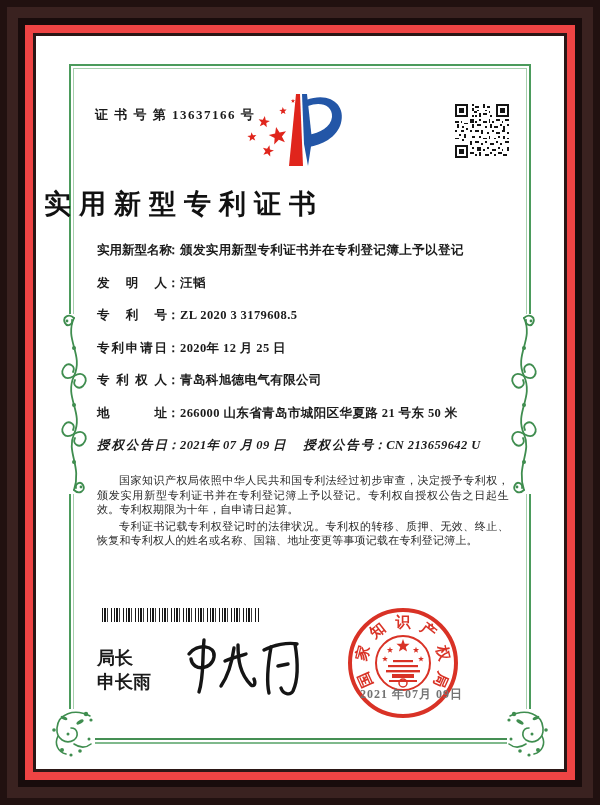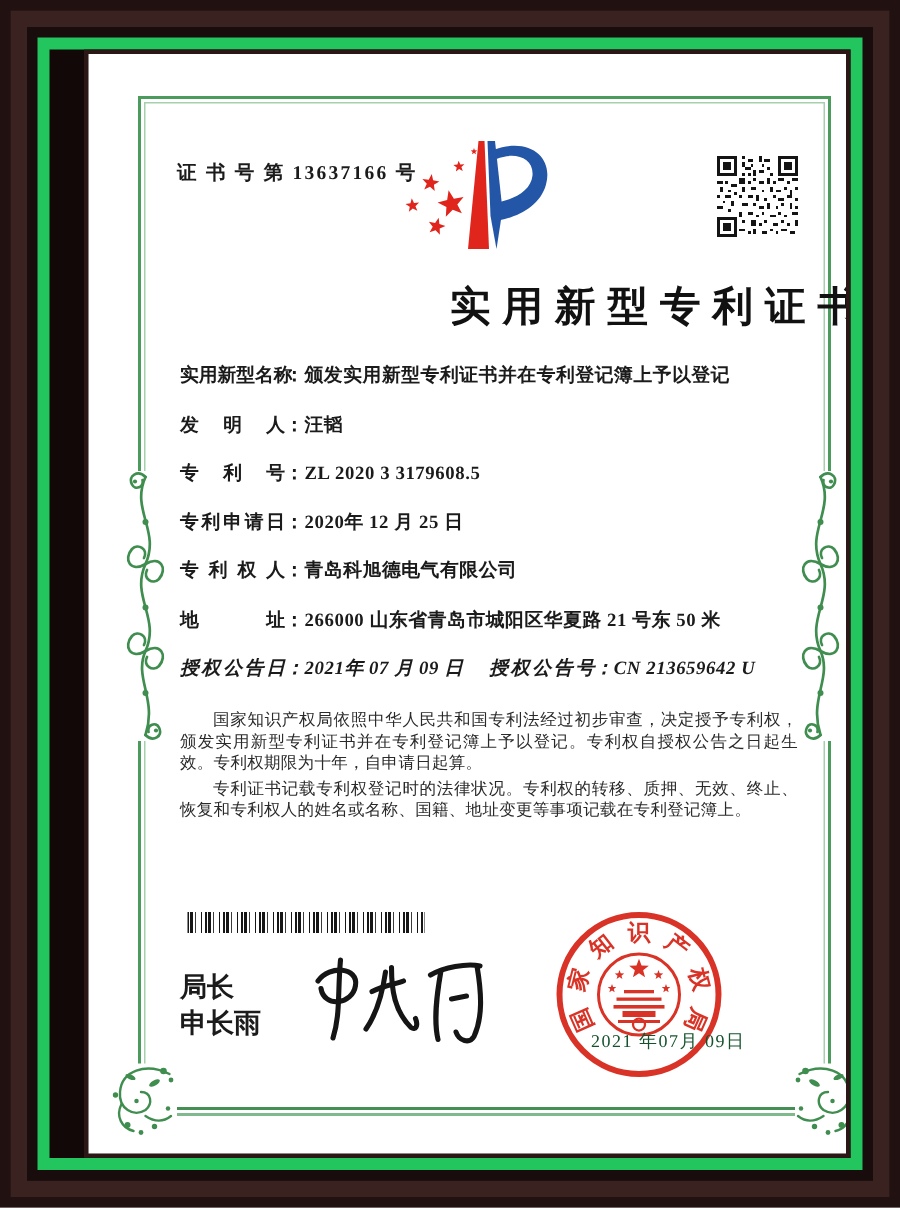--- a/index.html
+++ b/index.html
@@ -1,36 +1,36 @@
 <!DOCTYPE html>
 <html><head>
 <meta charset="utf-8">
 <style>
   html,body{margin:0;padding:0;}
   body{width:600px;height:805px;background:#120808;font-family:"Liberation Serif","DejaVu Serif",serif;}
   
   .f1{width:600px;height:805px;box-sizing:border-box;border:7px solid #211110;}
   .f2{width:100%;height:100%;box-sizing:border-box;border:11px solid #3a2220;}
   .f3{width:100%;height:100%;box-sizing:border-box;border:7px solid #190c0c;}
-  .f4{width:100%;height:100%;box-sizing:border-box;border:8px solid #22c55e;padding-left:23px;}
+  .f4{width:100%;height:100%;box-sizing:border-box;border:8px solid #ef4444;}
   .f5{width:100%;height:100%;box-sizing:border-box;border:3px solid #2b1716;}
   .cert{position:relative;width:100%;height:100%;background:#ffffff;overflow:hidden;color:#1b1b1b;}
 
   
   .green-frame{position:absolute;left:33px;top:28px;width:462px;height:645px;box-sizing:border-box;
     border-top:2px solid #4b9b5c;border-left:2px solid #4b9b5c;border-right:2px solid #4b9b5c;}
   .green-frame-inner{position:absolute;left:2px;top:2px;right:2px;bottom:0;
     border-top:1px solid #a6cfad;border-left:1px solid #a6cfad;border-right:1px solid #a6cfad;}
 
   .cert-no{position:absolute;left:59px;top:70px;font-size:13px;font-weight:600;letter-spacing:1.5px;}
 
   .qr{position:absolute;left:419px;top:68px;width:54px;height:54px;}
   .logo{position:absolute;left:206px;top:54px;width:116px;height:82px;}
 
-  .title{position:absolute;left:16px;top:150px;width:100%;text-align:right;
+  .title{position:absolute;left:0;top:150px;width:100%;text-align:left;
     font-size:27px;font-weight:700;letter-spacing:8px;text-indent:8px;color:#111;}
 
   .rows{position:absolute;left:61px;top:206px;width:420px;font-size:12.5px;font-weight:600;}
   .row{height:20px;margin-bottom:12.5px;white-space:nowrap;}
   .lbl{display:inline-block;width:70px;text-align:justify;text-align-last:justify;vertical-align:top;}
   .colon{display:inline-block;width:13px;}
   .val{letter-spacing:0.4px;}
   .grant-group{display:inline-block;font-style:italic;}
   .grant-group.second{margin-left:14px;}
 
@@ -46,21 +46,21 @@
 
   .signature{position:absolute;left:140px;top:588px;width:135px;height:82px;}
 
   .seal{position:absolute;left:312px;top:572px;width:110px;height:110px;opacity:0.95;}
   .seal-ring{position:absolute;left:0;top:0;width:110px;height:110px;box-sizing:border-box;
     border:4px solid #d7281b;border-radius:50%;}
   .seal-emblem{position:absolute;left:25px;top:25px;width:60px;height:60px;}
   .seal-char{position:absolute;left:50%;top:50%;font-size:15px;font-weight:700;color:#d7281b;
     font-family:"Liberation Serif","DejaVu Serif",serif;
     transform:translate(-50%,-50%) rotate(var(--a)) translateY(-41px);}
-  .seal-date{position:absolute;left:335px;top:650px;font-size:12px;font-weight:400;color:#14532d;
+  .seal-date{position:absolute;left:324px;top:650px;font-size:12px;font-weight:700;color:#737373;
     letter-spacing:1px;z-index:5;}
 
   .bottom-line{position:absolute;left:59px;top:702px;width:412px;height:6px;box-sizing:border-box;
     border-top:2px solid #458f54;border-bottom:2px solid #7fb98c;}
   .floral{position:absolute;top:672px;width:44px;height:50px;}
   .floral.left{left:14px;}
   .floral.right{left:470px;transform:scaleX(-1);}
   .scroll{position:absolute;top:278px;width:40px;height:180px;background:#fff;}
   .scroll.left{left:18px;}
   .scroll.right{left:468px;transform:scaleX(-1);}

